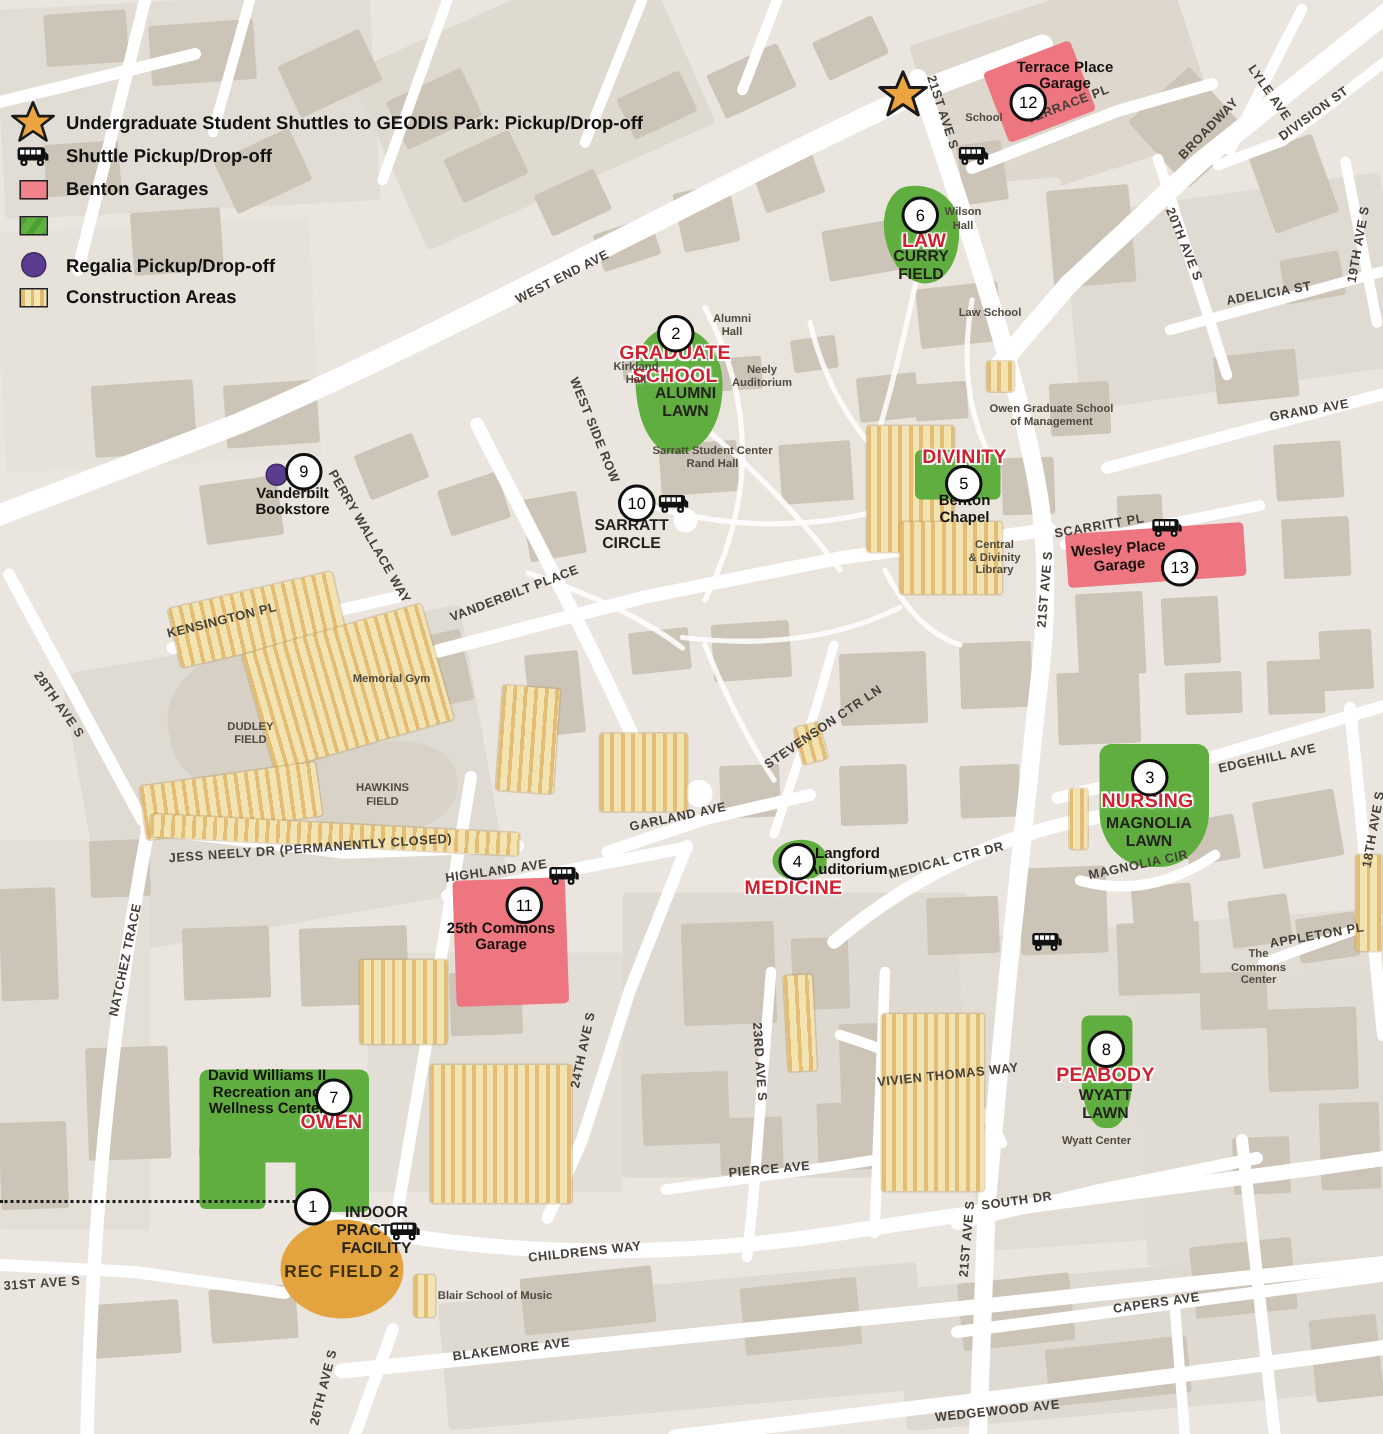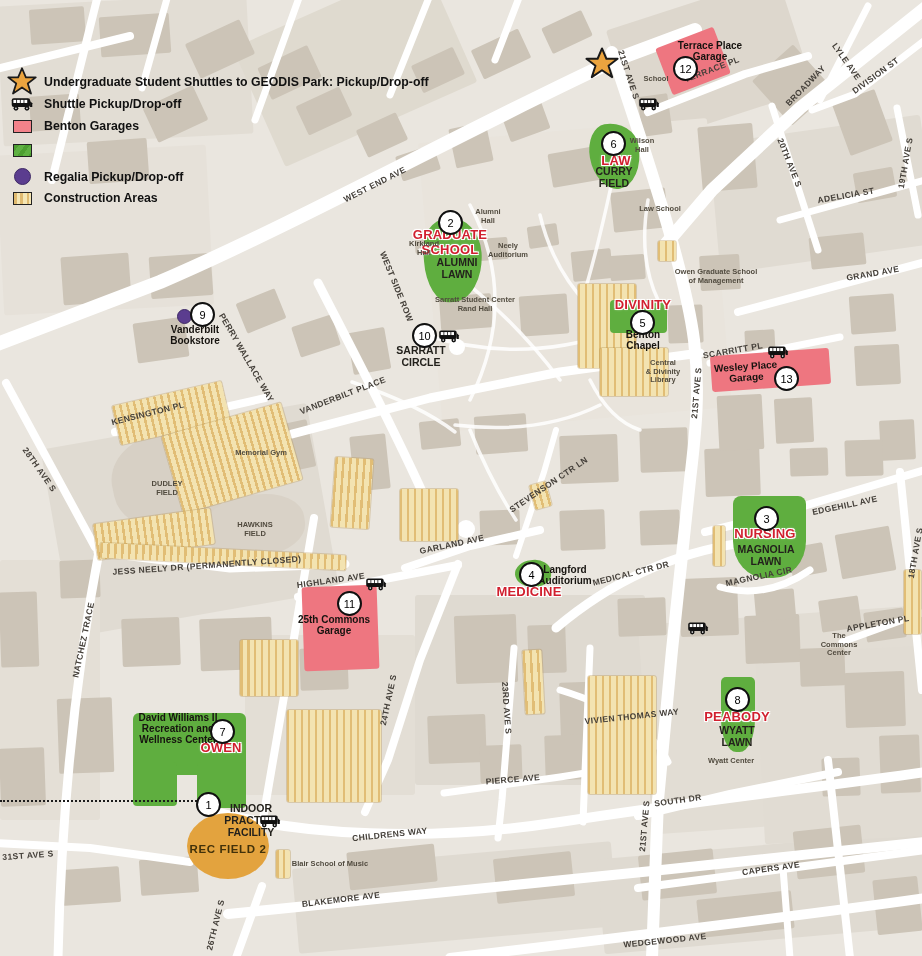--- a/index.html
+++ b/index.html
@@ -502,21 +502,21 @@
       <div>Alumni</div>
       <div>Hall</div>
     </div>
     <div class="lbl tiny z25" style="left: 508px; top: 251px; transform: translate(-50%, -50%);">
       <div>Neely</div>
       <div>Auditorium</div>
     </div>
     <div class="lbl tiny z25" style="left: 660px; top: 209px; transform: translate(-50%, -50%);">
       <div>Law School</div>
     </div>
-    <div class="lbl tiny z25" style="left: 716px; top: 277px; transform: translate(-50%, -50%);">
+    <div class="lbl tiny z25" style="left: 701px; top: 277px; transform: translate(-50%, -50%);">
       <div>Owen Graduate School</div>
       <div>of Management</div>
     </div>
     <div class="lbl tiny z25" style="left: 663px; top: 372px; transform: translate(-50%, -50%);">
       <div>Central</div>
       <div>&amp; Divinity</div>
       <div>Library</div>
     </div>
     <div class="lbl tiny z25" style="left: 475px; top: 305px; transform: translate(-50%, -50%);">
       <div>Sarratt Student Center</div>

